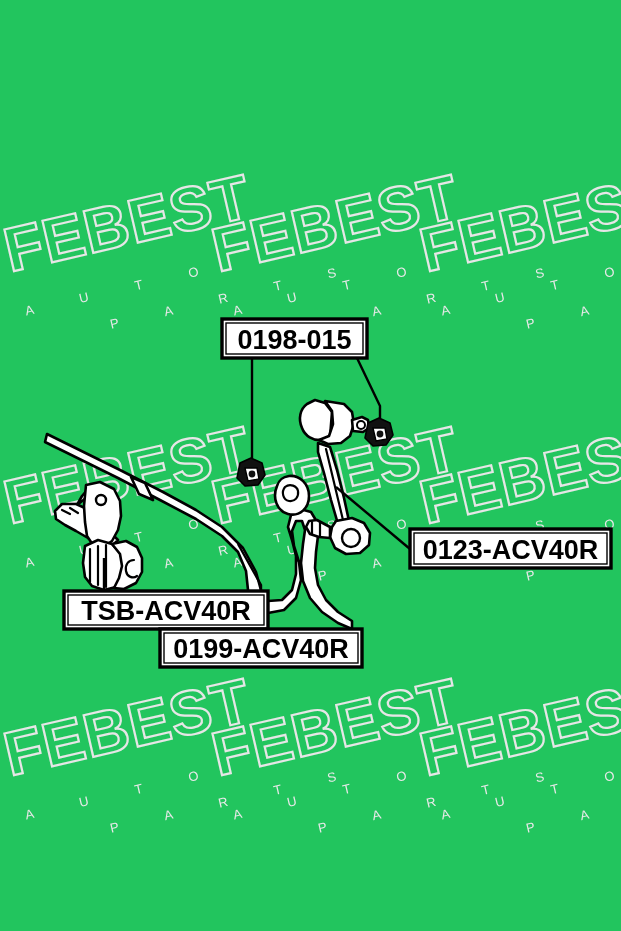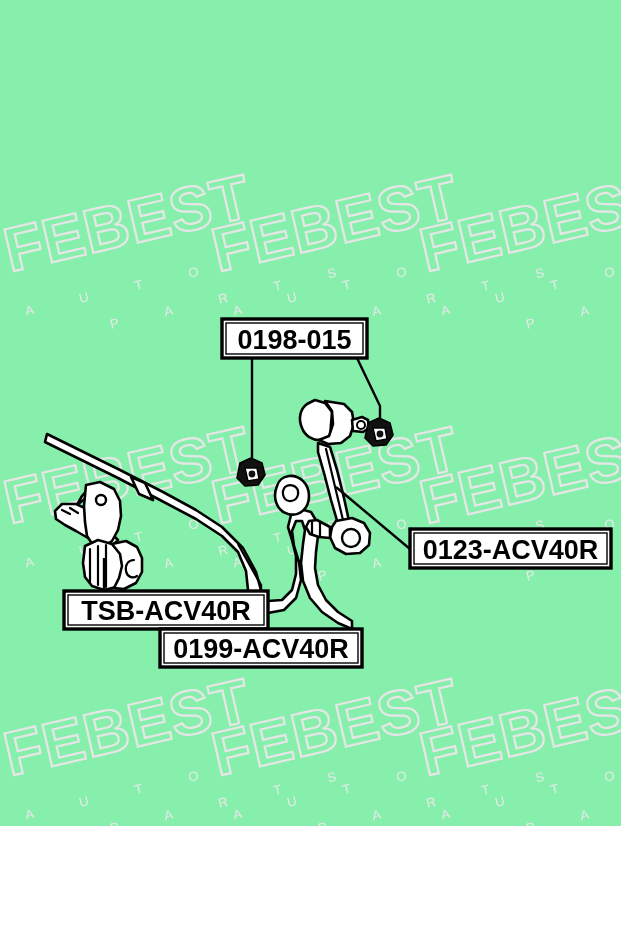--- a/index.html
+++ b/index.html
@@ -7,22 +7,22 @@
     margin: 0;
     padding: 0;
     background: #ffffff;
   }
   body {
     font-family: "Liberation Sans", sans-serif;
   }
   #diagram-root {
     position: relative;
     width: 621px;
-    height: 826px;
-    background: #86efac;
+    height: 931px;
+    background: #22c55e;
     overflow: hidden;
   }
   #diagram-svg {
     position: absolute;
     top: 0;
     left: 0;
     width: 621px;
     height: 931px;
     display: block;
   }

